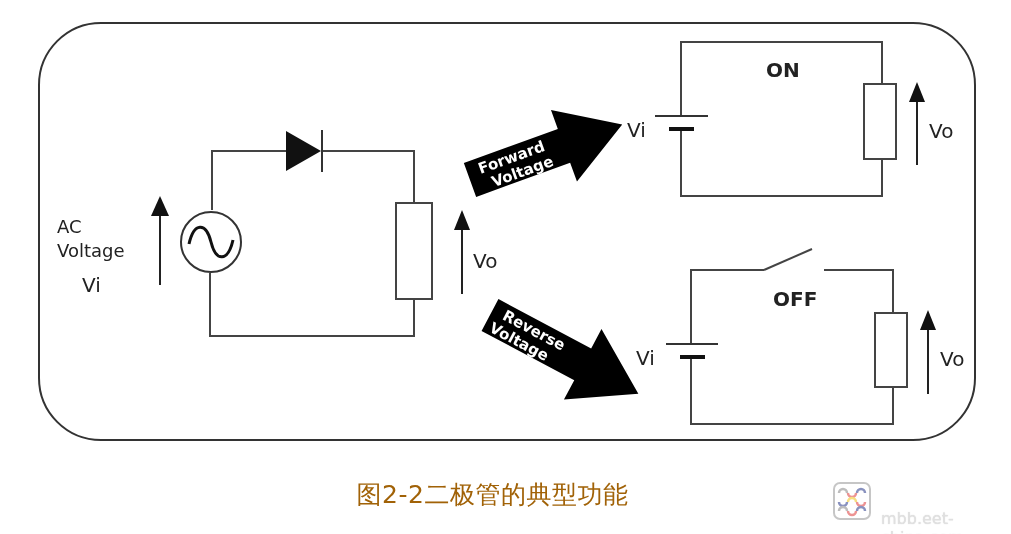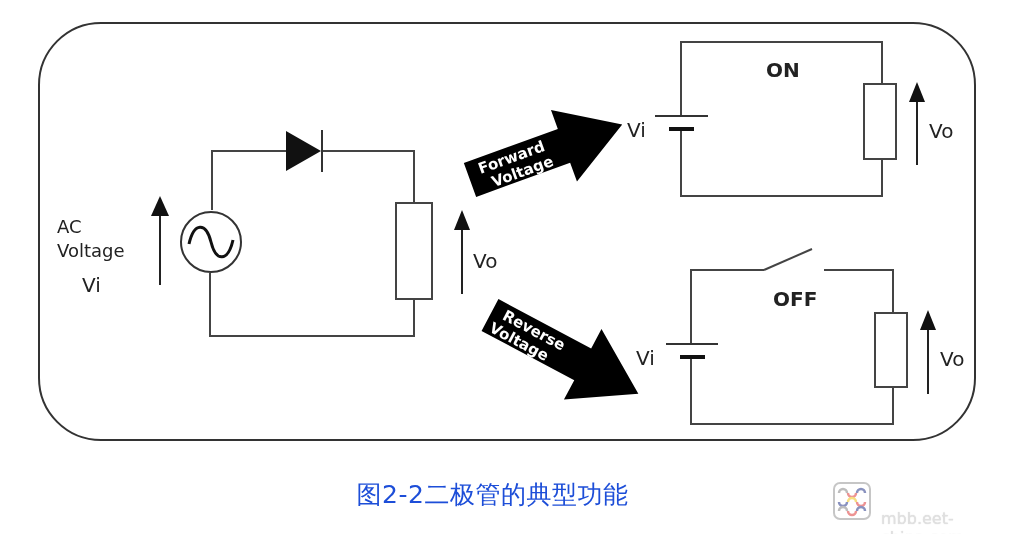--- a/index.html
+++ b/index.html
@@ -1,21 +1,21 @@
 <!DOCTYPE html>
 <html><head>
 <meta charset="utf-8">
 <style>
   html, body { margin: 0; padding: 0; background: #ffffff; }
   body { width: 1011px; height: 534px; position: relative; overflow: hidden;
          font-family: "DejaVu Sans", sans-serif; }
   #stage { position: absolute; left: 0; top: 0; }
   .lbl { font-family: "DejaVu Sans", sans-serif; fill: #222; }
   .caption { position: absolute; left: 0; width: 1011px; top: 478px; text-align: center;
-             font-family: "DejaVu Sans", sans-serif; font-size: 25px; color: #1d4ed8; letter-spacing: 0.5px; }
+             font-family: "DejaVu Sans", sans-serif; font-size: 25px; color: #a16207; letter-spacing: 0.5px; }
   .caption span { margin-left: -26px; }
   .wm { position: absolute; left: 833px; top: 480px; width: 170px; height: 46px; opacity: 0.55; }
   .wm-logo { position: absolute; left: 0; top: 2px; width: 38px; height: 38px; border: 2px solid #999;
              border-radius: 7px; background: #fff; box-sizing: border-box; }
   .wm-title { position: absolute; left: 46px; top: 0px; font-size: 23px; color: #c8c8c8;
               font-family: "DejaVu Sans", sans-serif; letter-spacing: 1px;
               text-shadow: 0 0 1px #999; }
   .wm-url { position: absolute; left: 48px; top: 29px; font-size: 16px; color: #c8c8c8;
             font-family: "DejaVu Sans", sans-serif; text-shadow: 0 0 1px #aaa; }
 </style>

